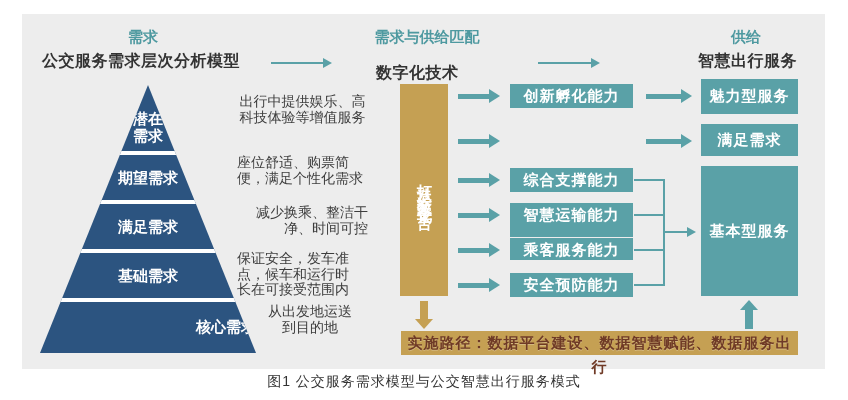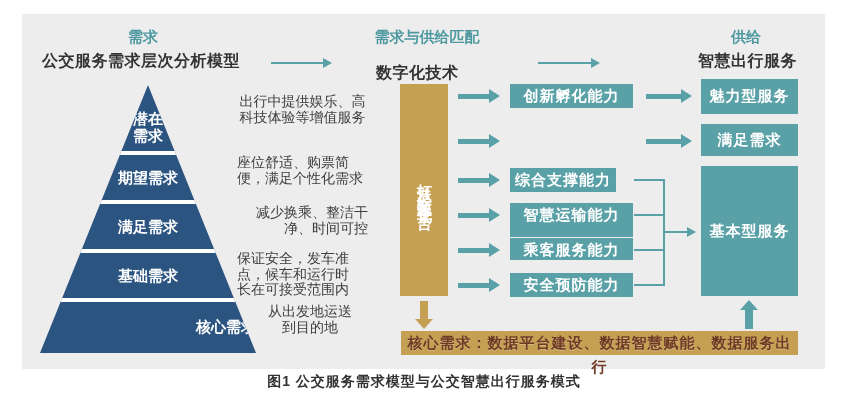--- a/index.html
+++ b/index.html
@@ -43,21 +43,21 @@
   .pyr-label.two-line{left:50%;right:auto;transform:translateX(-50%);width:36px;}
   
   .desc{color:var(--desc-text);font-size:14px;line-height:15.5px;white-space:pre-line;letter-spacing:0;}
   
   .cap-box{background:var(--teal);color:#fff;font-size:15px;font-weight:bold;text-align:center;line-height:24px;letter-spacing:1px;}
   .svc-box{background:var(--teal);color:#fff;font-size:15px;font-weight:bold;display:flex;align-items:center;justify-content:center;letter-spacing:1px;}
   .gold-pillar{background:var(--gold);display:flex;align-items:center;justify-content:center;}
   .gold-pillar .vtext{writing-mode:vertical-rl;text-orientation:upright;color:#fff;font-size:15px;font-weight:bold;letter-spacing:4px;}
   .gold-bar{background:var(--gold);color:var(--gold-text);font-size:15px;font-weight:bold;text-align:center;line-height:24px;letter-spacing:1px;text-shadow:0 1px 0 rgba(255,255,255,0.25);}
   .bracket{background:var(--teal);}
-  .caption{color:var(--text-dark);font-size:14px;font-weight:bold;text-align:center;letter-spacing:1px;}
+  .caption{color:var(--text-dark);font-size:14px;font-weight:normal;text-align:center;letter-spacing:1px;}
 </style>
 </head>
 <body>
 
 <div class="stage">
 
   <div class="abs panel" style="left:22px;top:14px;width:803px;height:355px;"></div>
 
   <div class="abs hdr" style="left:103px;top:28px;width:80px;">需求</div>
   <div class="abs hdr" style="left:352px;top:28px;width:150px;">需求与供给匹配</div>
@@ -123,21 +123,21 @@
   <div class="abs h-arrow thick" style="left:458px;top:243px;width:42px;height:14px;">
       <div class="shaft"></div>
       <div class="head"></div>
     </div>
   <div class="abs h-arrow thick" style="left:458px;top:278px;width:42px;height:14px;">
       <div class="shaft"></div>
       <div class="head"></div>
     </div>
 
   <div class="abs cap-box" style="left:510px;top:84px;width:123px;height:24px;">创新孵化能力</div>
-  <div class="abs cap-box" style="left:510px;top:168px;width:106px;height:24px;">综合支撑能力</div>
+  <div class="abs cap-box" style="left:510px;top:168px;width:123px;height:24px;">综合支撑能力</div>
   <div class="abs cap-box" style="left:510px;top:203px;width:123px;height:34px;">智慧运输能力</div>
   <div class="abs cap-box" style="left:510px;top:238px;width:123px;height:22px;">乘客服务能力</div>
   <div class="abs cap-box" style="left:510px;top:273px;width:123px;height:24px;">安全预防能力</div>
 
   <div class="abs h-arrow thick" style="left:646px;top:89px;width:46px;height:14px;">
       <div class="shaft"></div>
       <div class="head"></div>
     </div>
   <div class="abs h-arrow thick" style="left:646px;top:134px;width:46px;height:14px;">
       <div class="shaft"></div>
@@ -160,17 +160,17 @@
 
   <div class="abs v-arrow down-gold" style="left:415px;top:301px;width:18px;height:28px;">
     <div class="vshaft"></div>
       <div class="vhead"></div>
   </div>
   <div class="abs v-arrow up-teal" style="left:740px;top:300px;width:18px;height:29px;">
     <div class="vhead"></div>
       <div class="vshaft"></div>
   </div>
 
-  <div class="abs gold-bar" style="left:401px;top:331px;width:397px;height:24px;">核心需求：数据平台建设、数据智慧赋能、数据服务出行</div>
+  <div class="abs gold-bar" style="left:401px;top:331px;width:397px;height:24px;">实施路径：数据平台建设、数据智慧赋能、数据服务出行</div>
 
   <div class="abs caption" style="left:0;top:373px;width:848px;">图1 公交服务需求模型与公交智慧出行服务模式</div>
 
 </div>
 
 </body></html>

